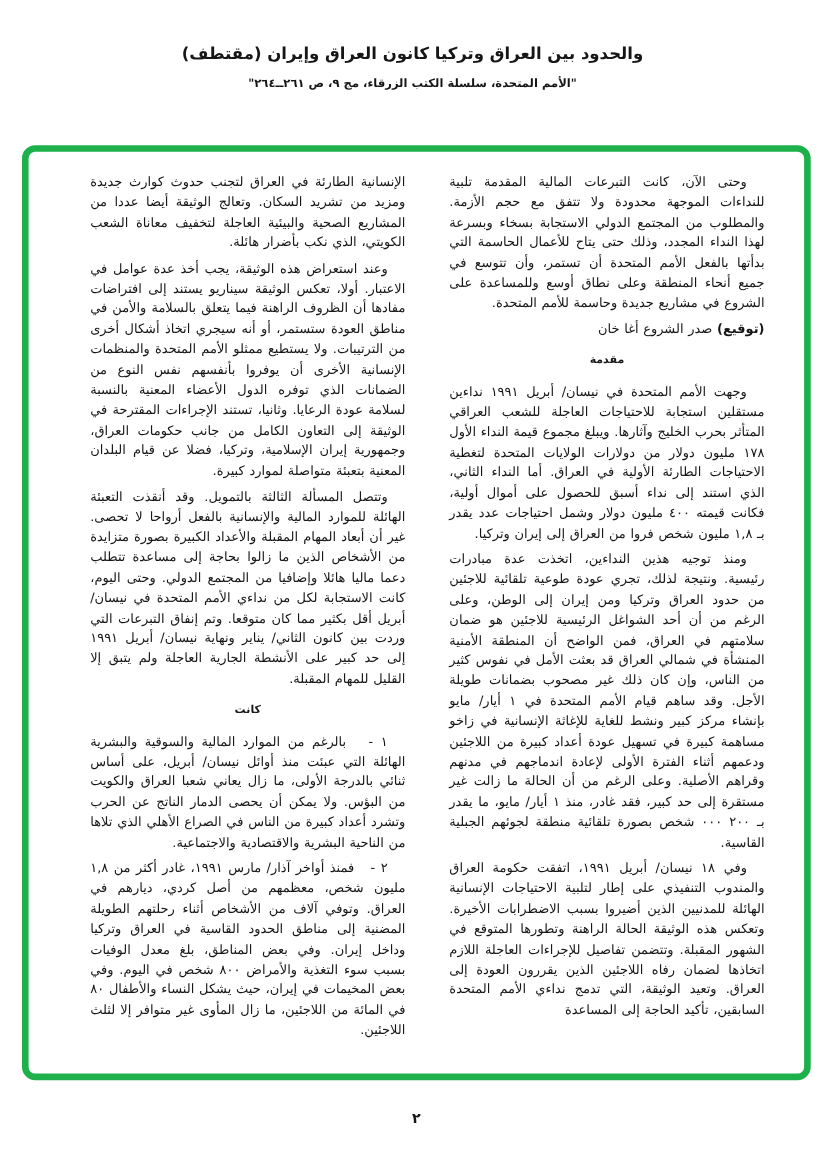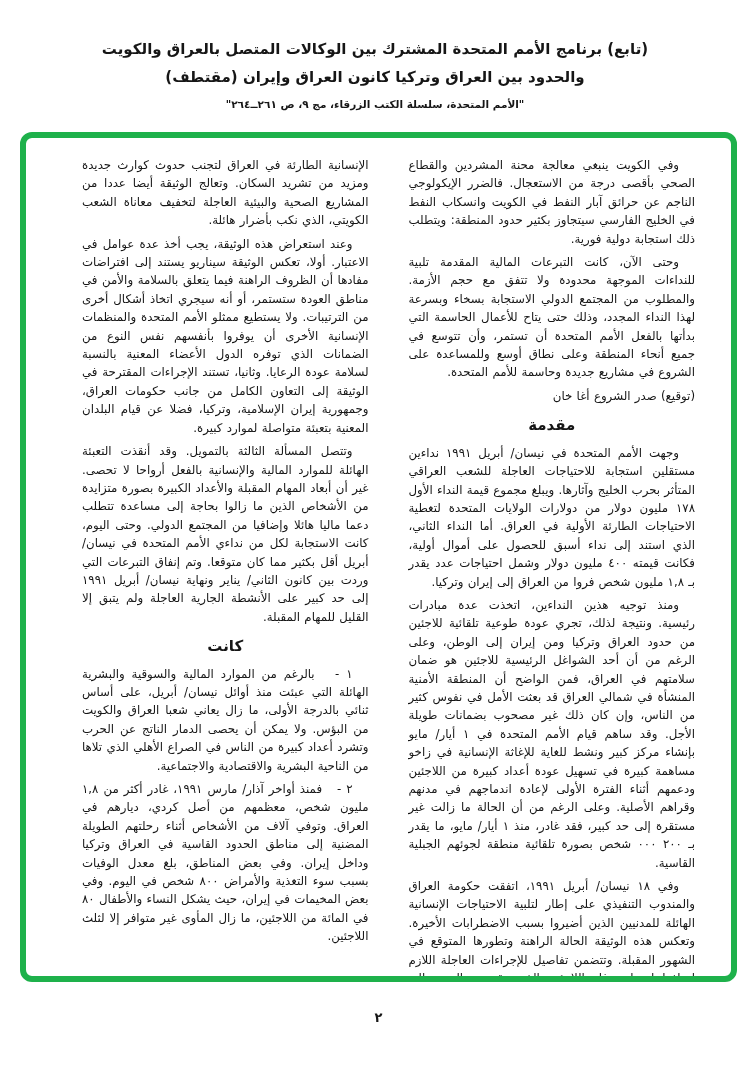--- a/index.html
+++ b/index.html
@@ -66,52 +66,50 @@
     margin-left: 24px;
   }
   .para {
     margin: 0 0 5px 0;
     text-indent: 16px;
     word-spacing: 0.5px;
   }
   .para.noindent { text-indent: 0; }
   .para.signature { text-indent: 0; margin-top: 1px; }
   .chead {
-    font-size: 15px;
+    font-size: 10px;
     font-weight: bold;
     text-align: center;
     margin: 11px 0 9px 0;
   }
-  .signature b { font-weight: normal; }
+  .signature b { font-weight: bold; }
   
   .pagenum {
     position: absolute;
     top: 1010px;
     left: 20px;
     width: 717px;
     text-align: center;
     font-size: 13px;
     font-weight: bold;
   }
 </style>
 </head>
 <body>
 
 <div class="page">
 
   <header class="doc-header">
-    <div class="title-line">(تابع) برنامج الأمم المتحدة المشترك بين الوكالات المتصل بالعراق والكويت</div>
     <div class="title-line">والحدود بين العراق وتركيا كانون العراق وإيران (مقتطف)</div>
     <div class="source-line">"الأمم المتحدة، سلسلة الكتب الزرقاء، مج ٩، ص ٢٦١ــ٢٦٤"</div>
   </header>
 
   <section class="frame">
 
     <div class="col">
-      <p class="para">وفي الكويت ينبغي معالجة محنة المشردين والقطاع الصحي بأقصى درجة من الاستعجال. فالضرر الإيكولوجي الناجم عن حرائق آبار النفط في الكويت وانسكاب النفط في الخليج الفارسي سيتجاوز بكثير حدود المنطقة: ويتطلب ذلك استجابة دولية فورية.</p>
       <p class="para">وحتى الآن، كانت التبرعات المالية المقدمة تلبية للنداءات الموجهة محدودة ولا تتفق مع حجم الأزمة. والمطلوب من المجتمع الدولي الاستجابة بسخاء وبسرعة لهذا النداء المجدد، وذلك حتى يتاح للأعمال الحاسمة التي بدأتها بالفعل الأمم المتحدة أن تستمر، وأن تتوسع في جميع أنحاء المنطقة وعلى نطاق أوسع وللمساعدة على الشروع في مشاريع جديدة وحاسمة للأمم المتحدة.</p>
       <p class="para signature"><b>(توقيع)</b> <span>صدر الشروع أغا خان</span></p>
       <h2 class="chead">مقدمة</h2>
       <p class="para">وجهت الأمم المتحدة في نيسان/ أبريل ١٩٩١ نداءين مستقلين استجابة للاحتياجات العاجلة للشعب العراقي المتأثر بحرب الخليج وآثارها. ويبلغ مجموع قيمة النداء الأول ١٧٨ مليون دولار من دولارات الولايات المتحدة لتغطية الاحتياجات الطارئة الأولية في العراق. أما النداء الثاني، الذي استند إلى نداء أسبق للحصول على أموال أولية، فكانت قيمته ٤٠٠ مليون دولار وشمل احتياجات عدد يقدر بـ ١,٨ مليون شخص فروا من العراق إلى إيران وتركيا.</p>
       <p class="para">ومنذ توجيه هذين النداءين، اتخذت عدة مبادرات رئيسية. ونتيجة لذلك، تجري عودة طوعية تلقائية للاجئين من حدود العراق وتركيا ومن إيران إلى الوطن، وعلى الرغم من أن أحد الشواغل الرئيسية للاجئين هو ضمان سلامتهم في العراق، فمن الواضح أن المنطقة الأمنية المنشأة في شمالي العراق قد بعثت الأمل في نفوس كثير من الناس، وإن كان ذلك غير مصحوب بضمانات طويلة الأجل. وقد ساهم قيام الأمم المتحدة في ١ أيار/ مايو بإنشاء مركز كبير ونشط للغاية للإغاثة الإنسانية في زاخو مساهمة كبيرة في تسهيل عودة أعداد كبيرة من اللاجئين ودعمهم أثناء الفترة الأولى لإعادة اندماجهم في مدنهم وقراهم الأصلية. وعلى الرغم من أن الحالة ما زالت غير مستقرة إلى حد كبير، فقد غادر، منذ ١ أيار/ مايو، ما يقدر بـ ٢٠٠ ٠٠٠ شخص بصورة تلقائية منطقة لجوئهم الجبلية القاسية.</p>
       <p class="para">وفي ١٨ نيسان/ أبريل ١٩٩١، اتفقت حكومة العراق والمندوب التنفيذي على إطار لتلبية الاحتياجات الإنسانية الهائلة للمدنيين الذين أضيروا بسبب الاضطرابات الأخيرة. وتعكس هذه الوثيقة الحالة الراهنة وتطورها المتوقع في الشهور المقبلة. وتتضمن تفاصيل للإجراءات العاجلة اللازم اتخاذها لضمان رفاه اللاجئين الذين يقررون العودة إلى العراق. وتعيد الوثيقة، التي تدمج نداءي الأمم المتحدة السابقين، تأكيد الحاجة إلى المساعدة</p>
     </div>
 
     <div class="col">
       <p class="para noindent">الإنسانية الطارئة في العراق لتجنب حدوث كوارث جديدة ومزيد من تشريد السكان. وتعالج الوثيقة أيضا عددا من المشاريع الصحية والبيئية العاجلة لتخفيف معاناة الشعب الكويتي، الذي نكب بأضرار هائلة.</p>

